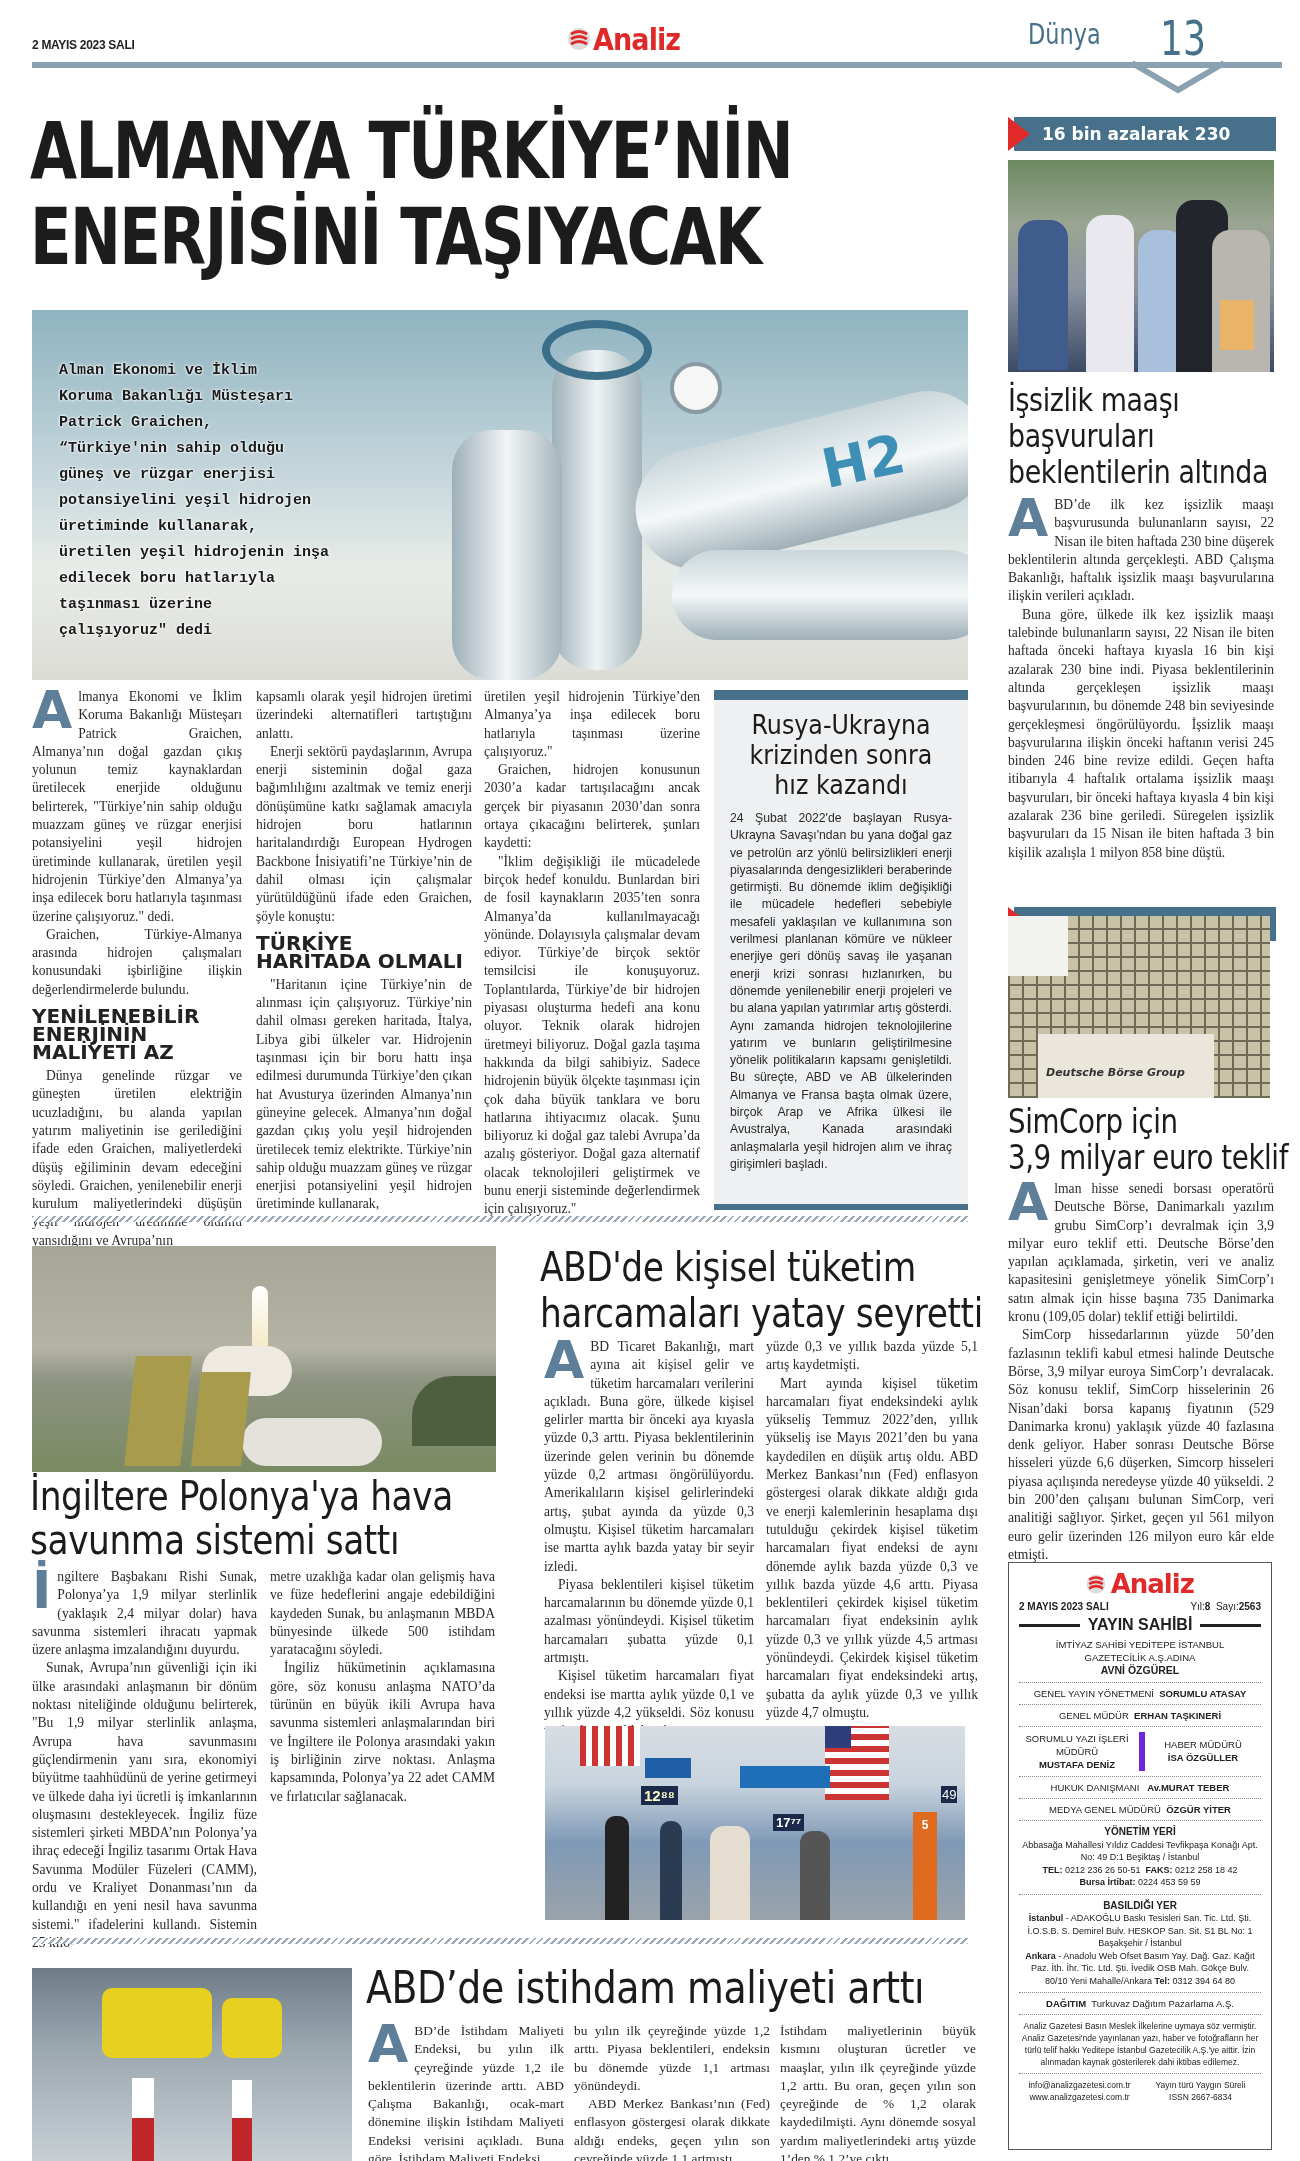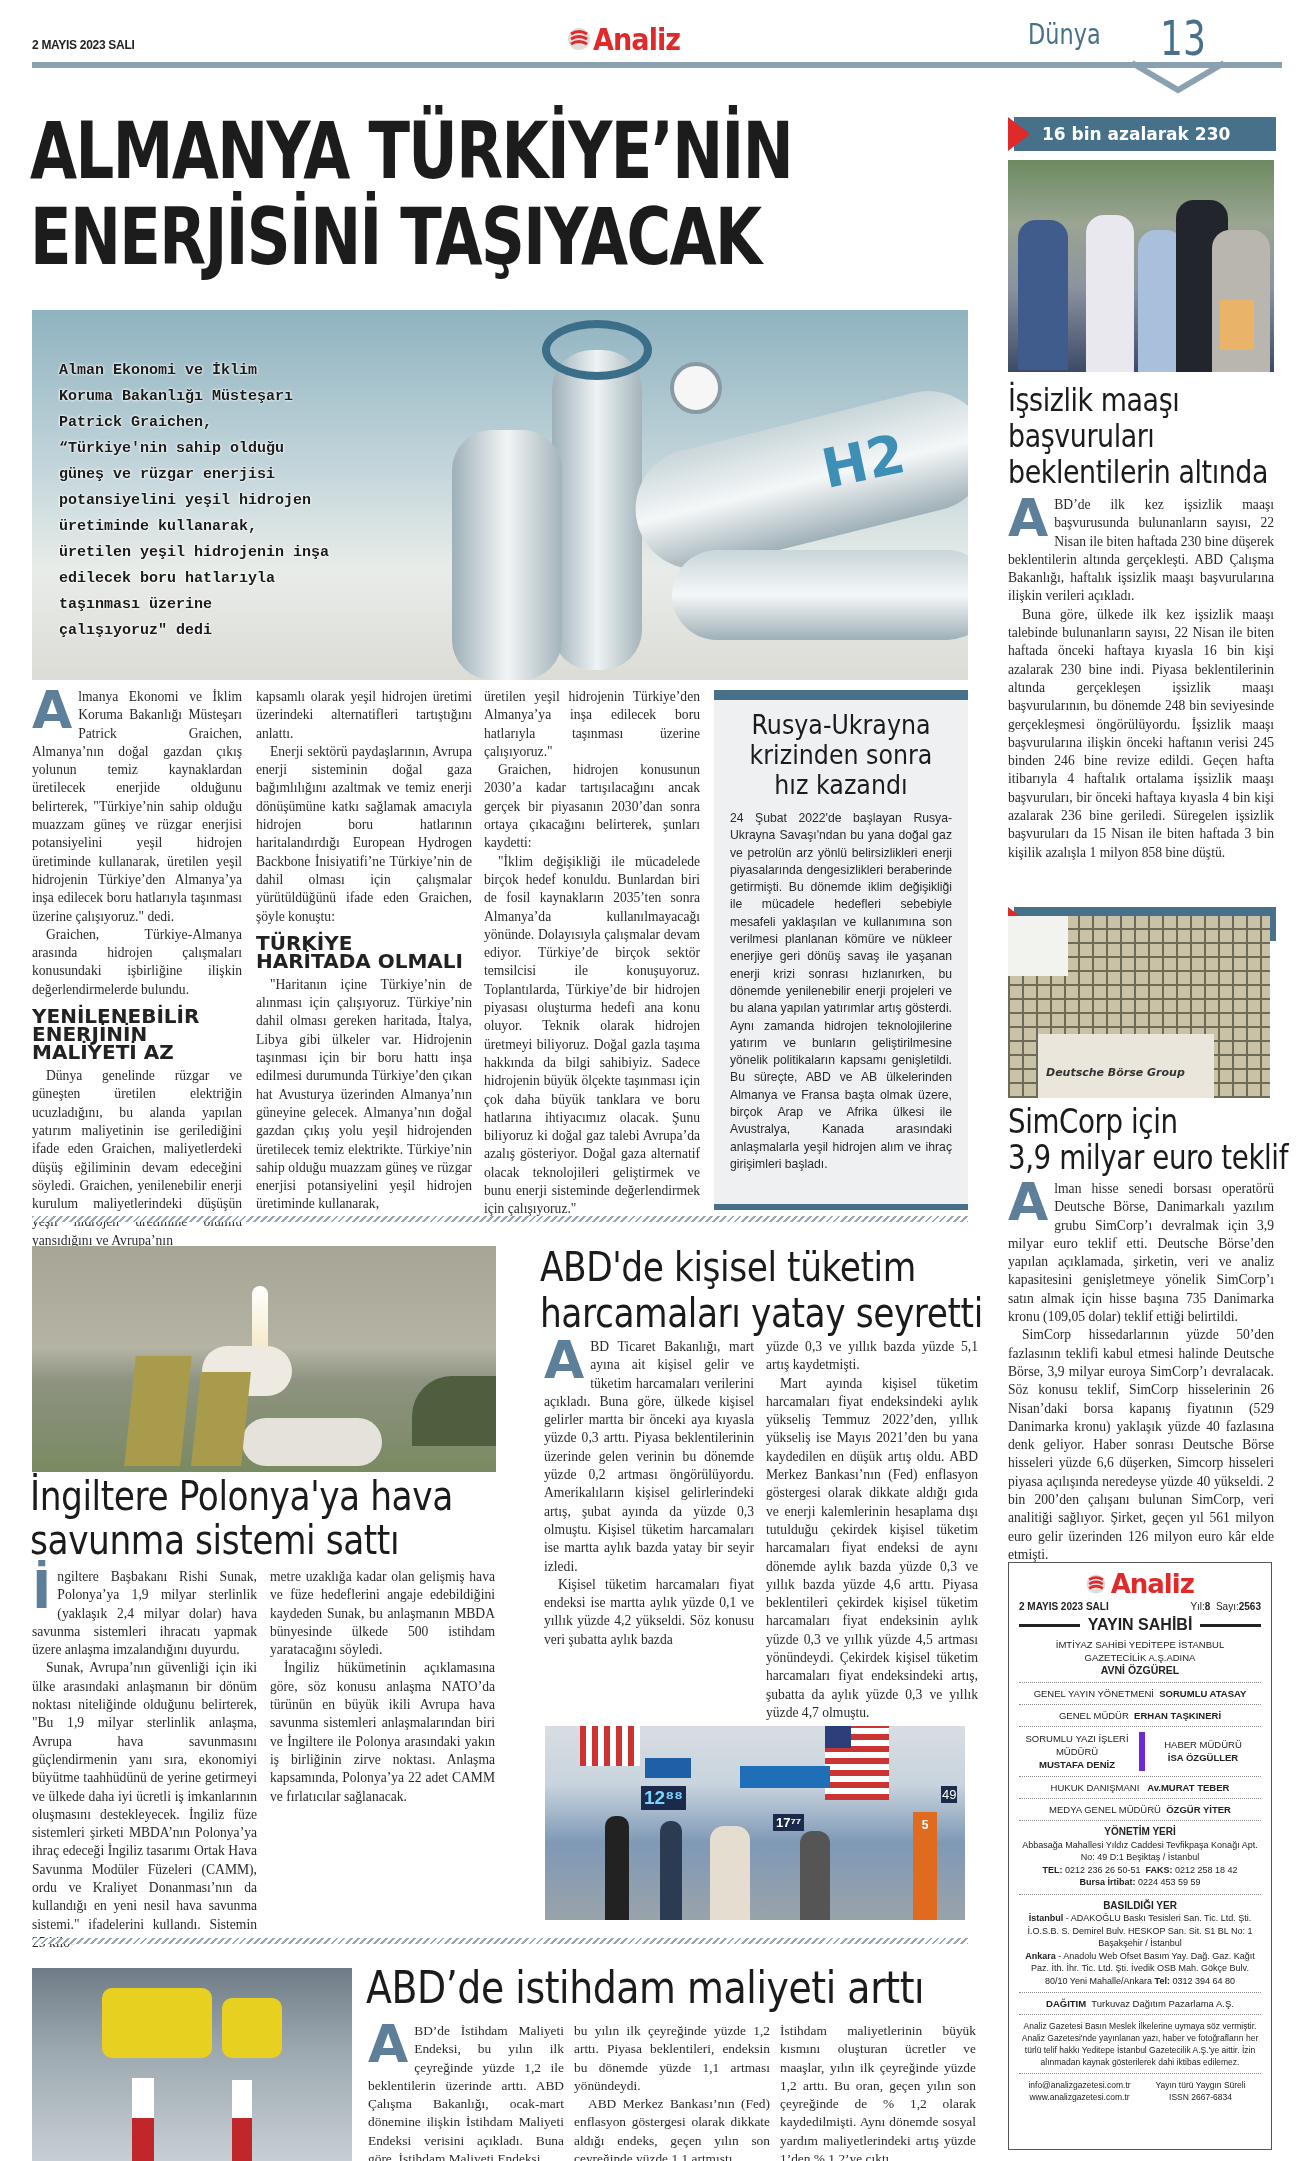--- a/index.html
+++ b/index.html
@@ -151,33 +151,34 @@
   <p class="first">metre uzaklığa kadar olan gelişmiş hava ve füze hedeflerini angaje edebildiğini kaydeden Sunak, bu anlaşmanın MBDA bünyesinde ülkede 500 istihdam yaratacağını söyledi.</p>
   <p>İngiliz hükümetinin açıklamasına göre, söz konusu anlaşma NATO’da türünün en büyük ikili Avrupa hava savunma sistemleri anlaşmalarından biri ve İngiltere ile Polonya arasındaki yakın iş birliğinin zirve noktası. Anlaşma kapsamında, Polonya’ya 22 adet CAMM ve fırlatıcılar sağlanacak.</p>
 </div>
 
 <div class="abs headline-lt" style="left:540px;top:1244px;width:500px;font-size:40px;line-height:46px;transform:scaleX(0.86);transform-origin:left">
   <div style="white-space:nowrap">ABD'de kişisel tüketim</div>
   <div style="white-space:nowrap">harcamaları yatay seyretti</div>
 </div>
 <div class="abs body-text" style="left:544px;top:1338px;width:210px">
   <p class="first"><span class="dropcap">A</span><span>BD Ticaret Bakanlığı, mart ayına ait kişisel gelir ve tüketim harcamaları verilerini açıkladı. Buna göre, ülkede kişisel gelirler martta bir önceki aya kıyasla yüzde 0,3 arttı. Piyasa beklentilerinin üzerinde gelen verinin bu dönemde yüzde 0,2 artması öngörülüyordu. Amerikalıların kişisel gelirlerindeki artış, şubat ayında da yüzde 0,3 olmuştu. Kişisel tüketim harcamaları ise martta aylık bazda yatay bir seyir izledi.</span></p>
+  <p>Piyasa beklentileri kişisel tüketim harcamalarının bu dönemde yüzde 0,1 azalması yönündeydi. Kişisel tüketim harcamaları şubatta yüzde 0,1 artmıştı.</p>
   <p>Kişisel tüketim harcamaları fiyat endeksi ise martta aylık yüzde 0,1 ve yıllık yüzde 4,2 yükseldi. Söz konusu veri şubatta aylık bazda</p>
 </div>
 <div class="abs body-text" style="left:766px;top:1338px;width:212px">
   <p class="first">yüzde 0,3 ve yıllık bazda yüzde 5,1 artış kaydetmişti.</p>
   <p>Mart ayında kişisel tüketim harcamaları fiyat endeksindeki aylık yükseliş Temmuz 2022’den, yıllık yükseliş ise Mayıs 2021’den bu yana kaydedilen en düşük artış oldu. ABD Merkez Bankası’nın (Fed) enflasyon göstergesi olarak dikkate aldığı gıda ve enerji kalemlerinin hesaplama dışı tutulduğu çekirdek kişisel tüketim harcamaları fiyat endeksi de aynı dönemde aylık bazda yüzde 0,3 ve yıllık bazda yüzde 4,6 arttı. Piyasa beklentileri çekirdek kişisel tüketim harcamaları fiyat endeksinin aylık yüzde 0,3 ve yıllık yüzde 4,5 artması yönündeydi. Çekirdek kişisel tüketim harcamaları fiyat endeksindeki artış, şubatta da aylık yüzde 0,3 ve yıllık yüzde 4,7 olmuştu.</p>
 </div>
 <div class="abs photo" style="left:545px;top:1726px;width:420px;height:194px;background:linear-gradient(180deg,#d8dde2 0%,#c8d4de 30%,#7f99b6 60%,#9aa3aa 100%)">
   <div style="position:absolute;left:35px;top:0;width:60px;height:40px;background:repeating-linear-gradient(90deg,#c33 0 6px,#fff 6px 12px)"></div>
   <div style="position:absolute;left:280px;top:0;width:64px;height:74px;background:repeating-linear-gradient(0deg,#c33 0 6px,#fff 6px 12px)"></div>
   <div style="position:absolute;left:280px;top:0;width:26px;height:22px;background:#2d3f7a"></div>
   <div style="position:absolute;left:100px;top:32px;width:46px;height:20px;background:#1f5fa8"></div>
   <div style="position:absolute;left:195px;top:40px;width:90px;height:22px;background:#1f6fb8"></div>
-  <div style="position:absolute;left:96px;top:60px;background:#1b2a4a;color:#7dd3fc;font-family:'Liberation Sans',sans-serif;font-weight:bold;font-size:19px;padding:1px 3px">12⁸⁸</div>
+  <div style="position:absolute;left:96px;top:60px;background:#1b2a4a;color:#fef9c3;font-family:'Liberation Sans',sans-serif;font-weight:bold;font-size:15px;padding:1px 3px">12⁸⁸</div>
   <div style="position:absolute;left:228px;top:88px;background:#1b2a4a;color:#fff;font-family:'Liberation Sans',sans-serif;font-weight:bold;font-size:13px;padding:1px 3px">17⁷⁷</div>
   <div style="position:absolute;left:396px;top:60px;background:#1b2a4a;color:#fff;font-family:'Liberation Sans',sans-serif;font-weight:normal;font-size:13px;padding:1px 1px">49</div>
   <div style="position:absolute;left:368px;top:86px;width:24px;height:108px;background:#e06b1e;color:#fff;font-family:'Liberation Sans',sans-serif;font-weight:bold;font-size:12px;text-align:center;padding-top:6px">5</div>
   <div style="position:absolute;left:60px;top:90px;width:24px;height:104px;background:#222;border-radius:10px 10px 0 0"></div>
   <div style="position:absolute;left:115px;top:95px;width:22px;height:99px;background:#2b3b52;border-radius:10px 10px 0 0"></div>
   <div style="position:absolute;left:165px;top:100px;width:40px;height:94px;background:#e5ddd0;border-radius:14px 14px 0 0"></div>
   <div style="position:absolute;left:255px;top:105px;width:30px;height:89px;background:#555;border-radius:12px 12px 0 0"></div>
 </div>
 <div class="abs hatch" style="left:32px;top:1938px;width:936px;height:6px"></div>
 

